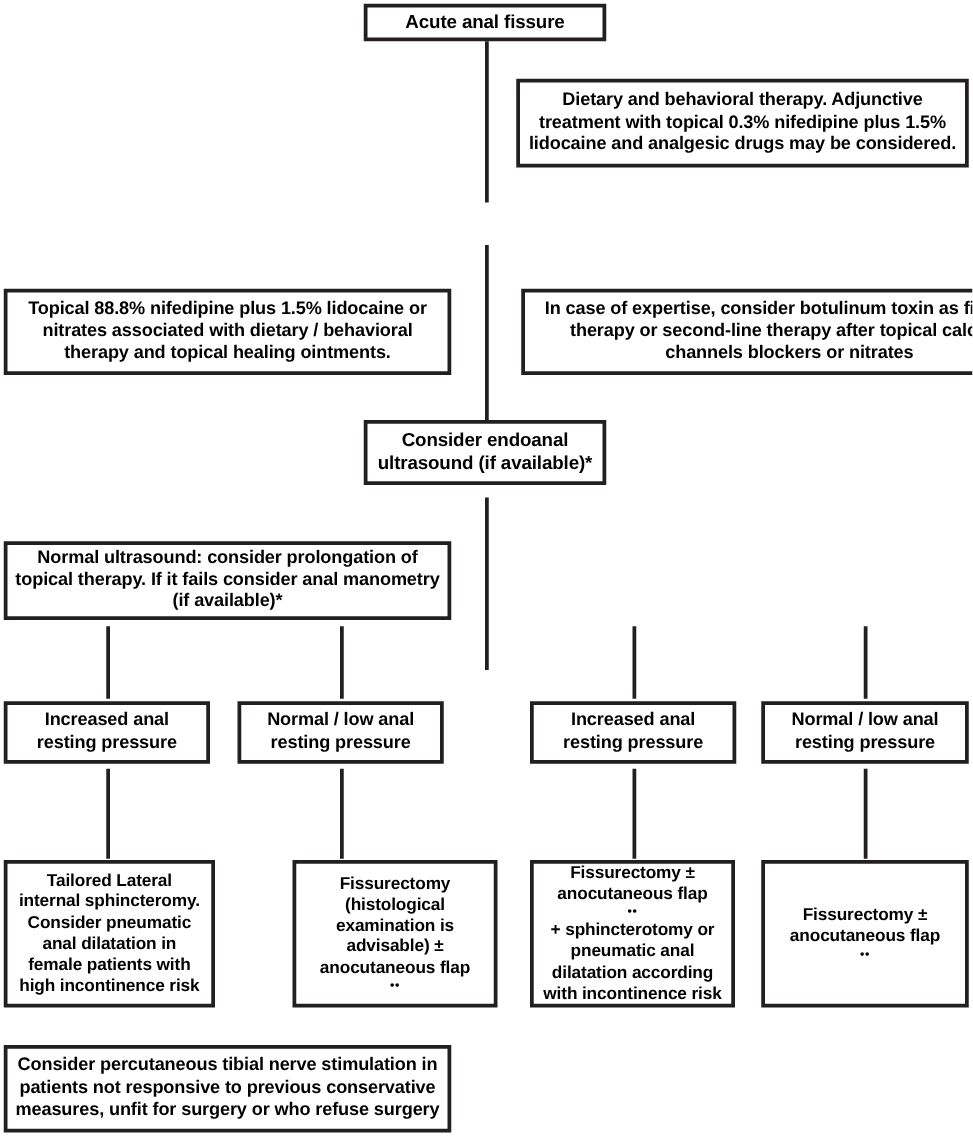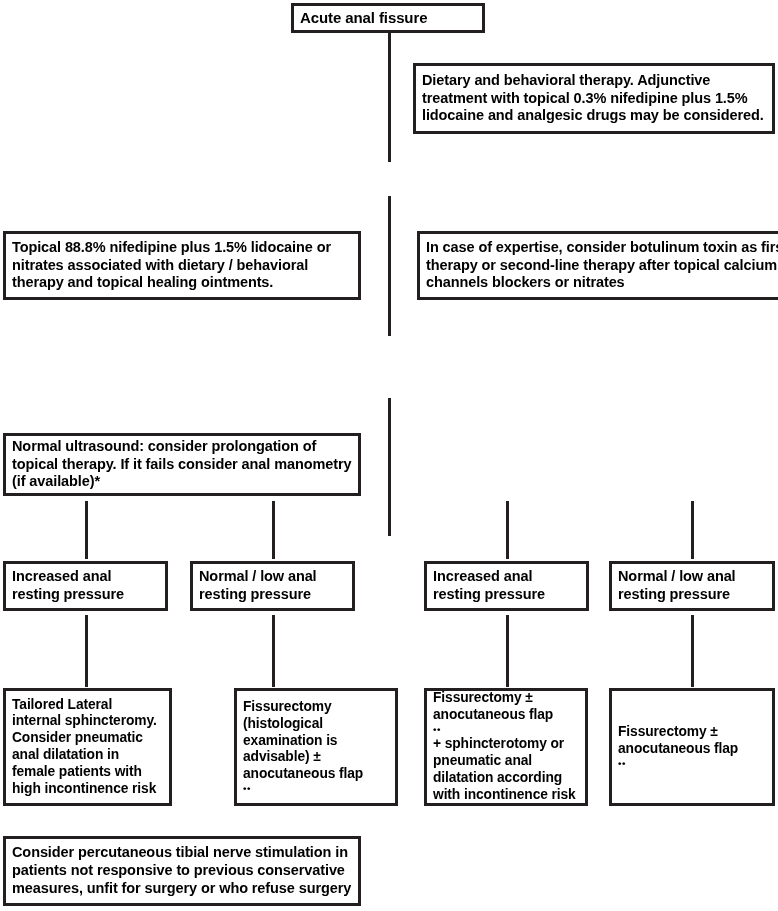--- a/index.html
+++ b/index.html
@@ -17,20 +17,21 @@
     background: #ffffff;
     overflow: hidden;
   }
   .box {
     position: absolute;
     box-sizing: border-box;
     border: 3px solid #231f20;
     background: #ffffff;
     color: #000000;
     font-weight: bold;
+    text-align: center;
     display: flex;
     align-items: center;
     justify-content: center;
     line-height: 1.22;
     letter-spacing: -0.1px;
     padding: 4px 6px;
   }
   .box span {
     display: block;
     width: 100%;
@@ -81,20 +82,23 @@
 
 
   <div class="box fs14" style="left:3px; top:231px; width:358px; height:69px;">
     <span>Topical 88.8% nifedipine plus 1.5% lidocaine or nitrates associated with dietary / behavioral therapy and topical healing ointments.</span>
   </div>
 
   <div class="box fs14" style="left:417px; top:231px; width:429px; height:69px;">
     <span>In case of expertise, consider botulinum toxin as first-line therapy or second-line therapy after topical calcium channels blockers or nitrates</span>
   </div>
 
+  <div class="box fs15" style="left:291px; top:336px; width:194px; height:52px;">
+    <span>Consider endoanal ultrasound (if available)*</span>
+  </div>
 
   <div class="box fs14" style="left:3px; top:433px; width:358px; height:63px;">
     <span>Normal ultrasound: consider prolongation of topical therapy. If it fails consider anal manometry (if available)*</span>
   </div>
 
 
   <div class="box fs14" style="left:3px; top:561px; width:165px; height:50px;">
     <span>Increased anal resting pressure</span>
   </div>
 

